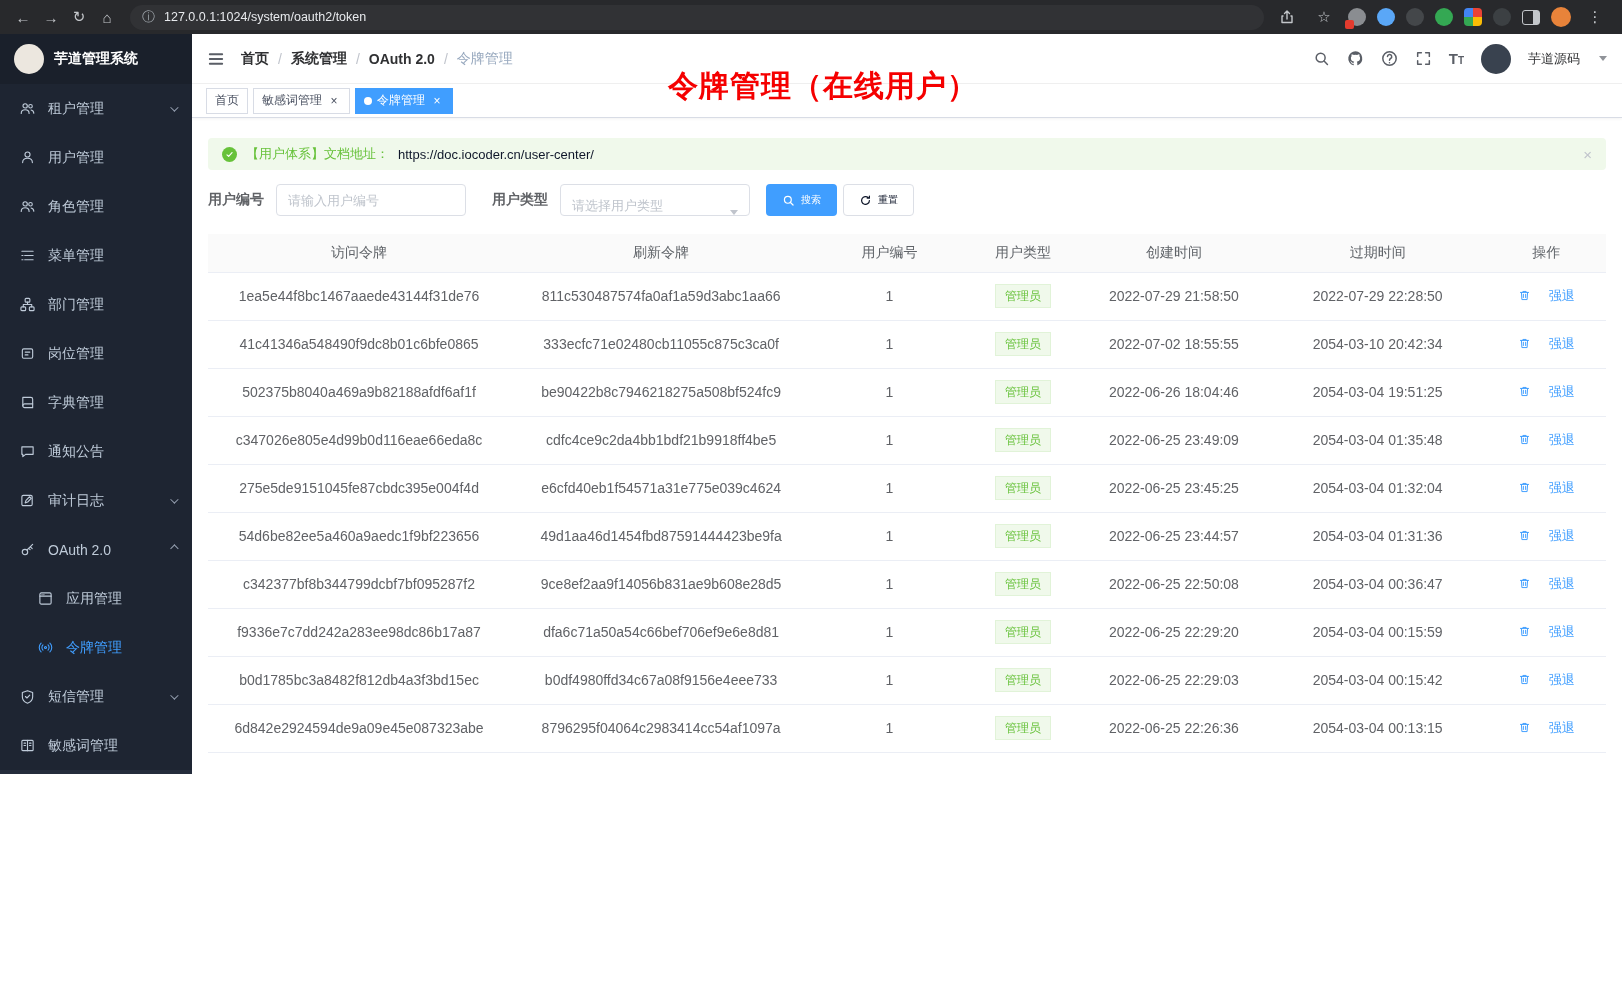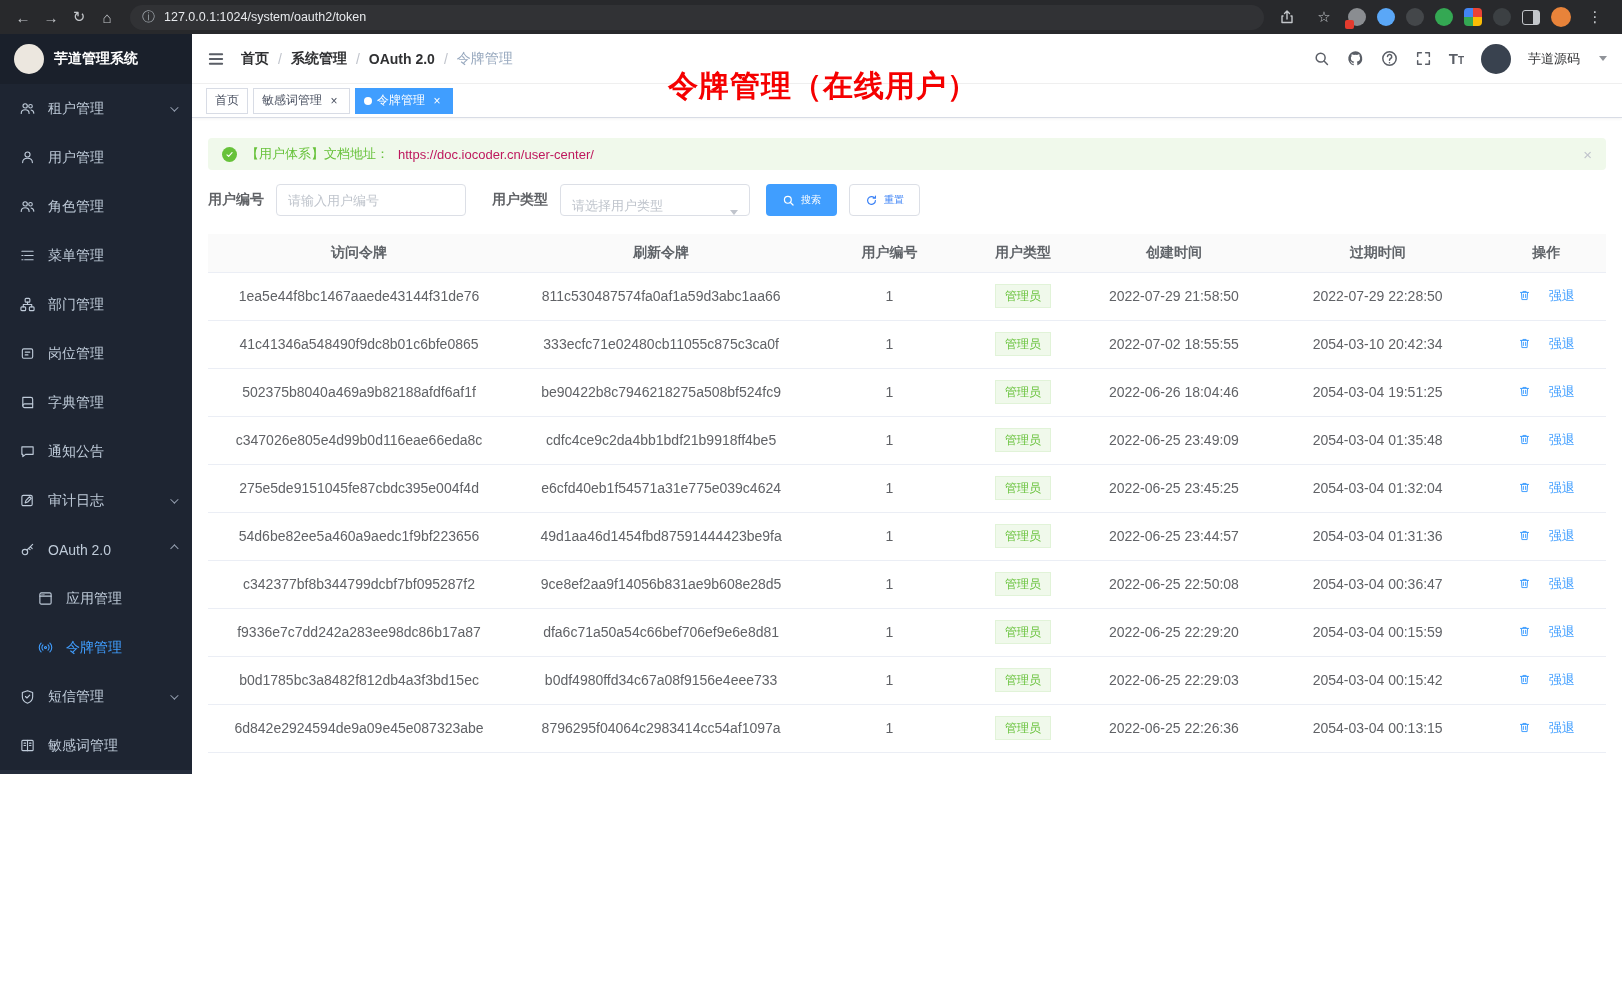--- a/index.html
+++ b/index.html
@@ -73,40 +73,40 @@
 
   
   .annotation{position:absolute;left:668px;top:66px;font-size:30px;font-weight:700;color:#f50000;z-index:40;letter-spacing:1px}
 
   
   .content{flex:1;padding:20px 16px;position:relative;overflow:hidden}
   .alert{height:32px;background:#f0f9eb;border-radius:4px;display:flex;align-items:center;padding:0 14px;gap:9px;
     font-size:13px;color:#67c23a}
   .acheck{width:15px;height:15px;border-radius:50%;background:#67c23a;display:inline-flex;align-items:center;justify-content:center;flex-shrink:0}
   .acheck svg{width:9px;height:9px;stroke:#fff;stroke-width:2;fill:none;stroke-linecap:round;stroke-linejoin:round}
-  .alert .link{color:#be185d;text-decoration:none;cursor:pointer}
+  .alert .link{color:#0f172a;text-decoration:none;cursor:pointer}
   .aclose{margin-left:auto;color:#c0c4cc;font-size:15px;cursor:pointer}
 
   .filters{display:flex;align-items:center;margin-top:14px}
   .flabel{font-size:14px;font-weight:700;color:#606266;margin-right:12px;white-space:nowrap}
   .finput{width:190px;height:32px;border:1px solid #dcdfe6;border-radius:4px;padding:0 11px;font-size:13px;color:#606266;
     margin-right:26px;outline:none}
   .finput::placeholder{color:#bfc4cc}
   .fselect{width:190px;height:32px;border:1px solid #dcdfe6;border-radius:4px;padding:0 11px;display:flex;align-items:flex-end;
     justify-content:space-between;color:#bfc4cc;font-size:13px;margin-right:16px;cursor:pointer}
   .scaret{width:0;height:0;border-left:4px solid transparent;border-right:4px solid transparent;border-top:5px solid #c0c4cc}
   .btn{height:32px;border-radius:4px;display:inline-flex;align-items:center;gap:6px;padding:0 15px;font-size:10px;
     cursor:pointer;border:1px solid transparent;white-space:nowrap}
   .btn svg{width:13px;height:13px;stroke:currentColor;fill:none;stroke-width:1.5;stroke-linecap:round;stroke-linejoin:round}
   .btn-primary{background:#409eff;color:#fff}
-  .btn-plain{background:#fff;border-color:#dcdfe6;color:#3b82f6;margin-left:12px}
+  .btn-plain{background:#fff;border-color:#dcdfe6;color:#0f172a;margin-left:6px}
 
   
   table.grid{width:100%;border-collapse:collapse;margin-top:18px;table-layout:fixed;font-size:14px;color:#606266}
-  table.grid th{height:38px;font-weight:700;color:#5f6368;background:#fafafa;border-bottom:1px solid #ebeef5;text-align:center;
+  table.grid th{height:38px;font-weight:400;color:#5f6368;background:#fafafa;border-bottom:1px solid #ebeef5;text-align:center;
     white-space:nowrap;overflow:hidden}
   table.grid td{height:48px;border-bottom:1px solid #ebeef5;text-align:center;white-space:nowrap;overflow:hidden;padding:0 4px}
   .tag-success{display:inline-block;padding:0 9px;height:24px;line-height:22px;background:#f0f9eb;border:1px solid #e1f3d8;
     border-radius:0;color:#67c23a;font-size:12px}
   .action{color:#409eff;font-size:13px;display:inline-flex;align-items:center;gap:3px;cursor:pointer}
   .action .micon svg{width:13px;height:13px;stroke:#409eff}
 
   
   .pager{display:flex;align-items:center;justify-content:flex-end;margin-top:24px;gap:8px;font-size:13px;color:#606266}
   .psize{width:96px;height:28px;border:1px solid #dcdfe6;border-radius:3px;display:flex;align-items:flex-end;

